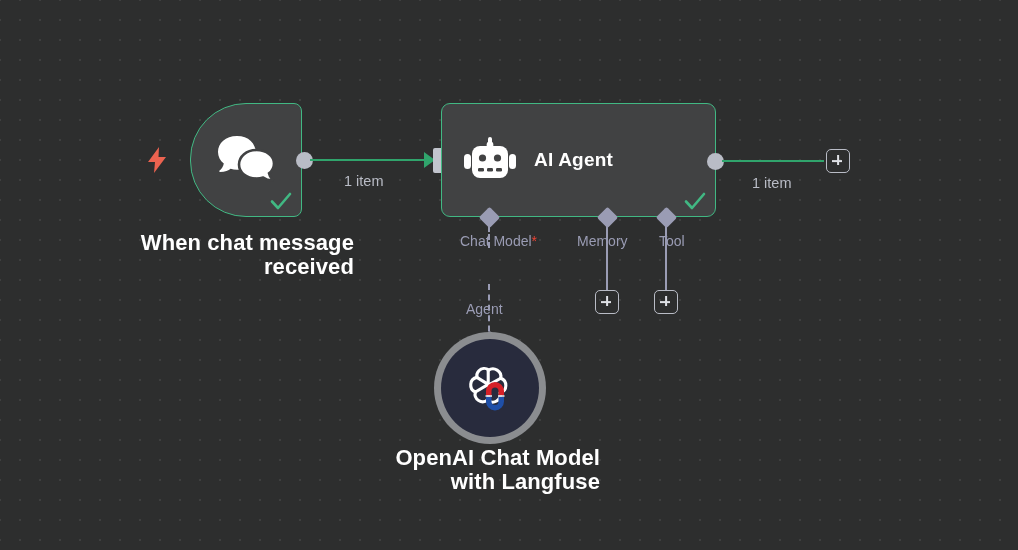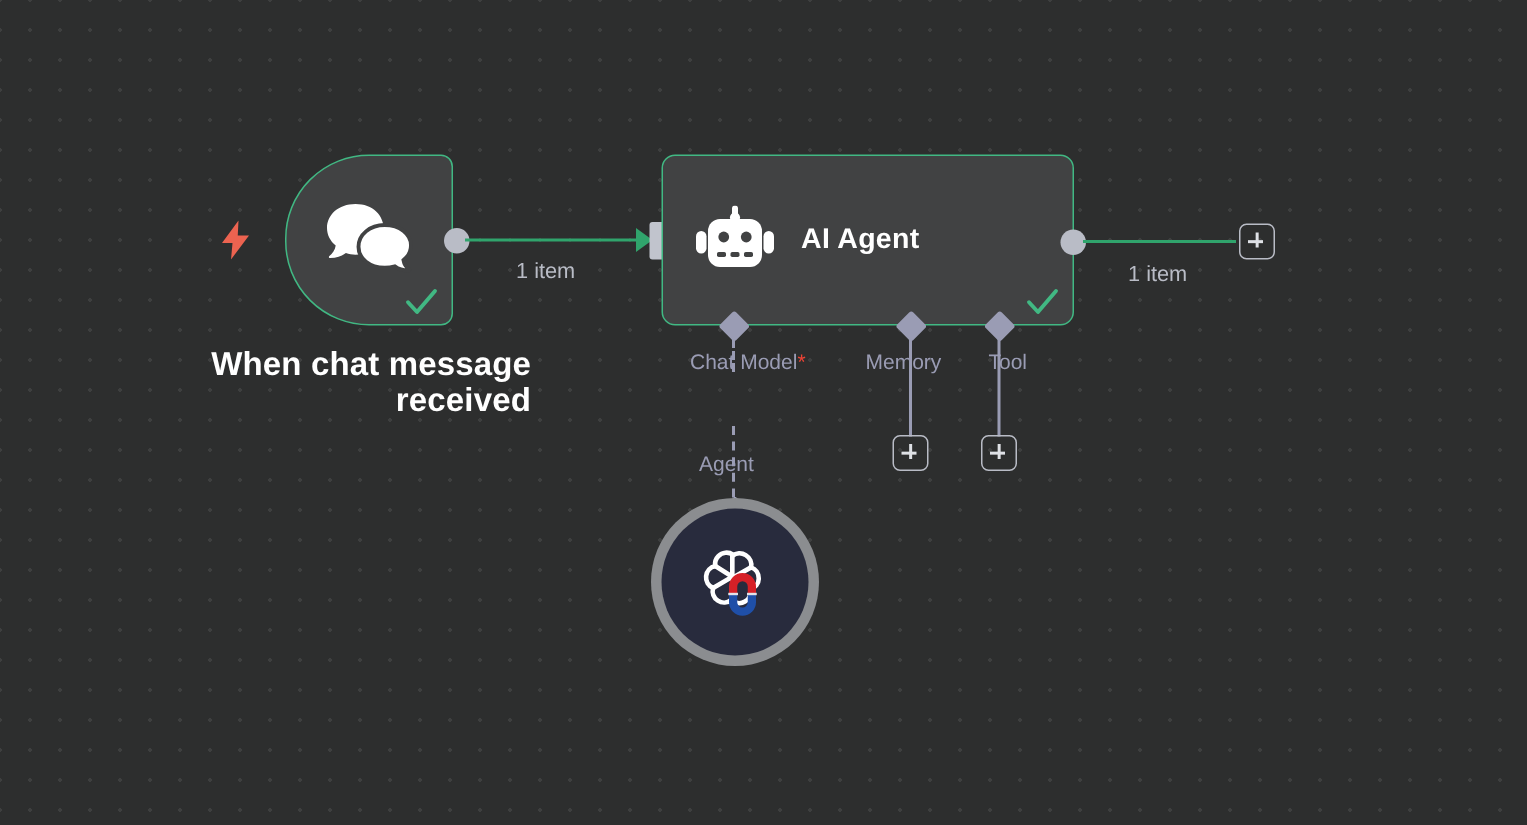--- a/index.html
+++ b/index.html
@@ -345,14 +345,16 @@
         </g>
         <g transform="translate(20,26)">
           <path d="M1 2 A9 9 0 0 1 19 2 L19 6.5 L13.5 6.5 L13.5 2 A3.5 3.5 0 0 0 6.5 2 L6.5 6.5 L1 6.5 Z" fill="#d62027"></path>
           <path d="M1 7.5 L6.5 7.5 L6.5 12.5 A3.5 3.5 0 0 0 13.5 12.5 L13.5 7.5 L19 7.5 L19 12.5 A9 9 0 0 1 1 12.5 Z" fill="#1f4fa8"></path>
           <rect x="0.5" y="6.2" width="6.5" height="1.6" fill="#e3e3e8"></rect>
           <rect x="13" y="6.2" width="6.5" height="1.6" fill="#e3e3e8"></rect>
         </g>
       </svg>
     </div>
   </div>
+  <div class="node-label" id="openai-label">OpenAI Chat Model
+with Langfuse</div>
 
 </div>
 
 </body></html>

